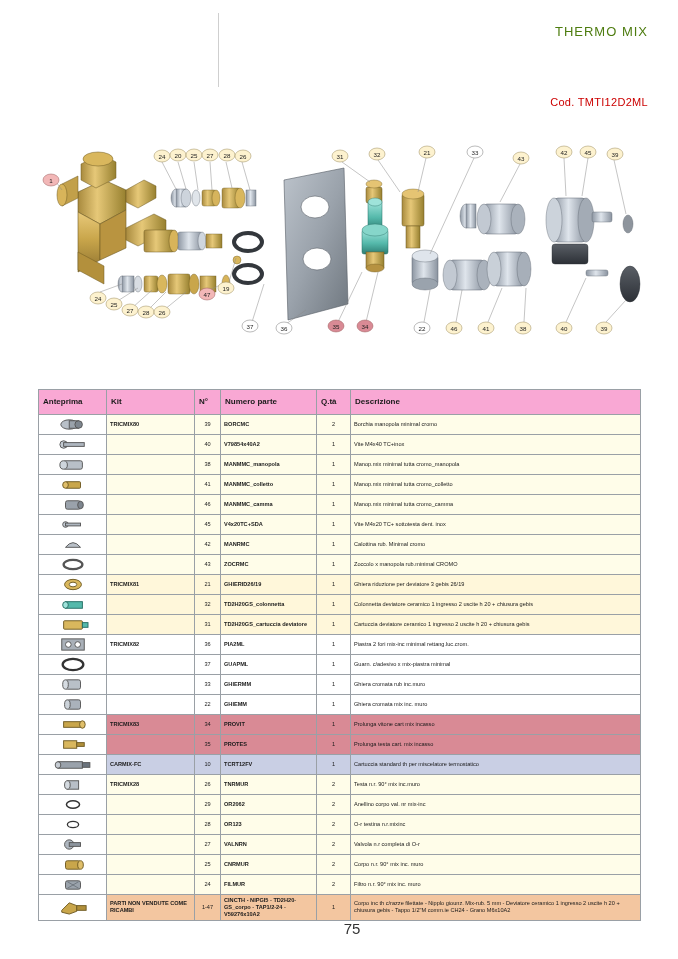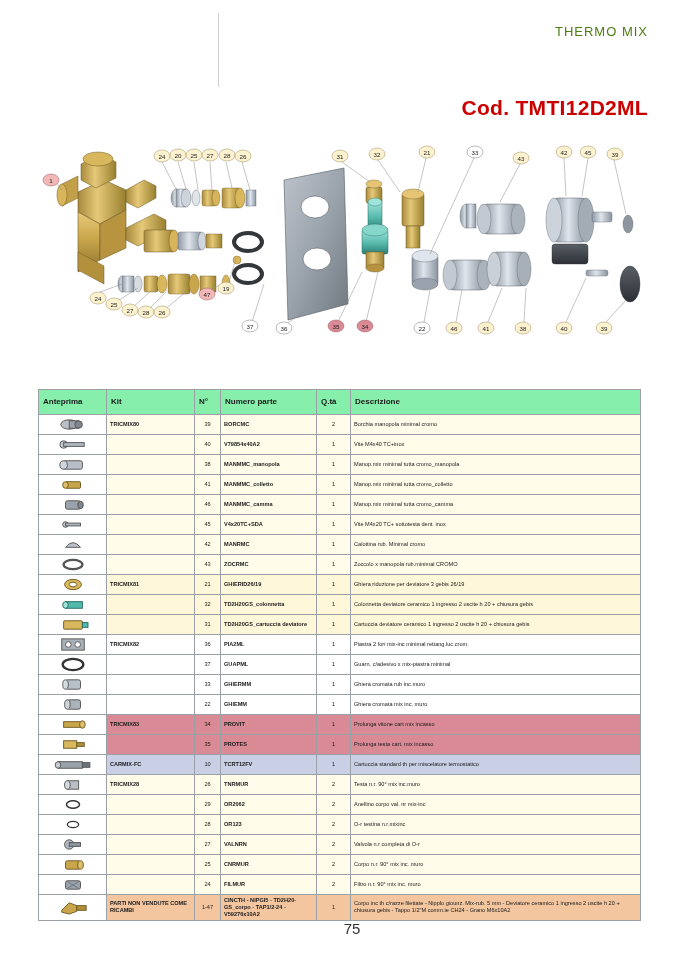--- a/index.html
+++ b/index.html
@@ -35,22 +35,22 @@
     font-size: 13px;
     color: #4d7c0f;
     letter-spacing: 1px;
     margin-top: 6px;
   }
   .code {
     position: absolute;
     top: 96px;
     right: 30px;
     color: #cc0000;
-    font-weight: bold;
-    font-size: 21px;
+    font-weight: normal;
+    font-size: 11px;
     letter-spacing: 0.3px;
   }
   .header-rule {
     position: absolute;
     left: 218px;
     top: 13px;
     width: 1px;
     height: 74px;
     background: #cfcfcf;
   }
@@ -85,21 +85,21 @@
     table-layout: fixed;
   }
   table.parts th, table.parts td {
     border: 1px solid #9aa0a6;
     font-size: 5.6px;
     padding: 2px 3px;
     vertical-align: middle;
     line-height: 1.25;
   }
   table.parts thead th {
-    background: #86efac;
+    background: #f9a8d4;
     font-size: 8px;
     font-weight: bold;
     text-align: left;
     height: 18px;
     padding: 3px 4px;
   }
   col.c-prev   { width: 68px; }
   col.c-kit    { width: 88px; }
   col.c-n      { width: 26px; }
   col.c-part   { width: 96px; }

